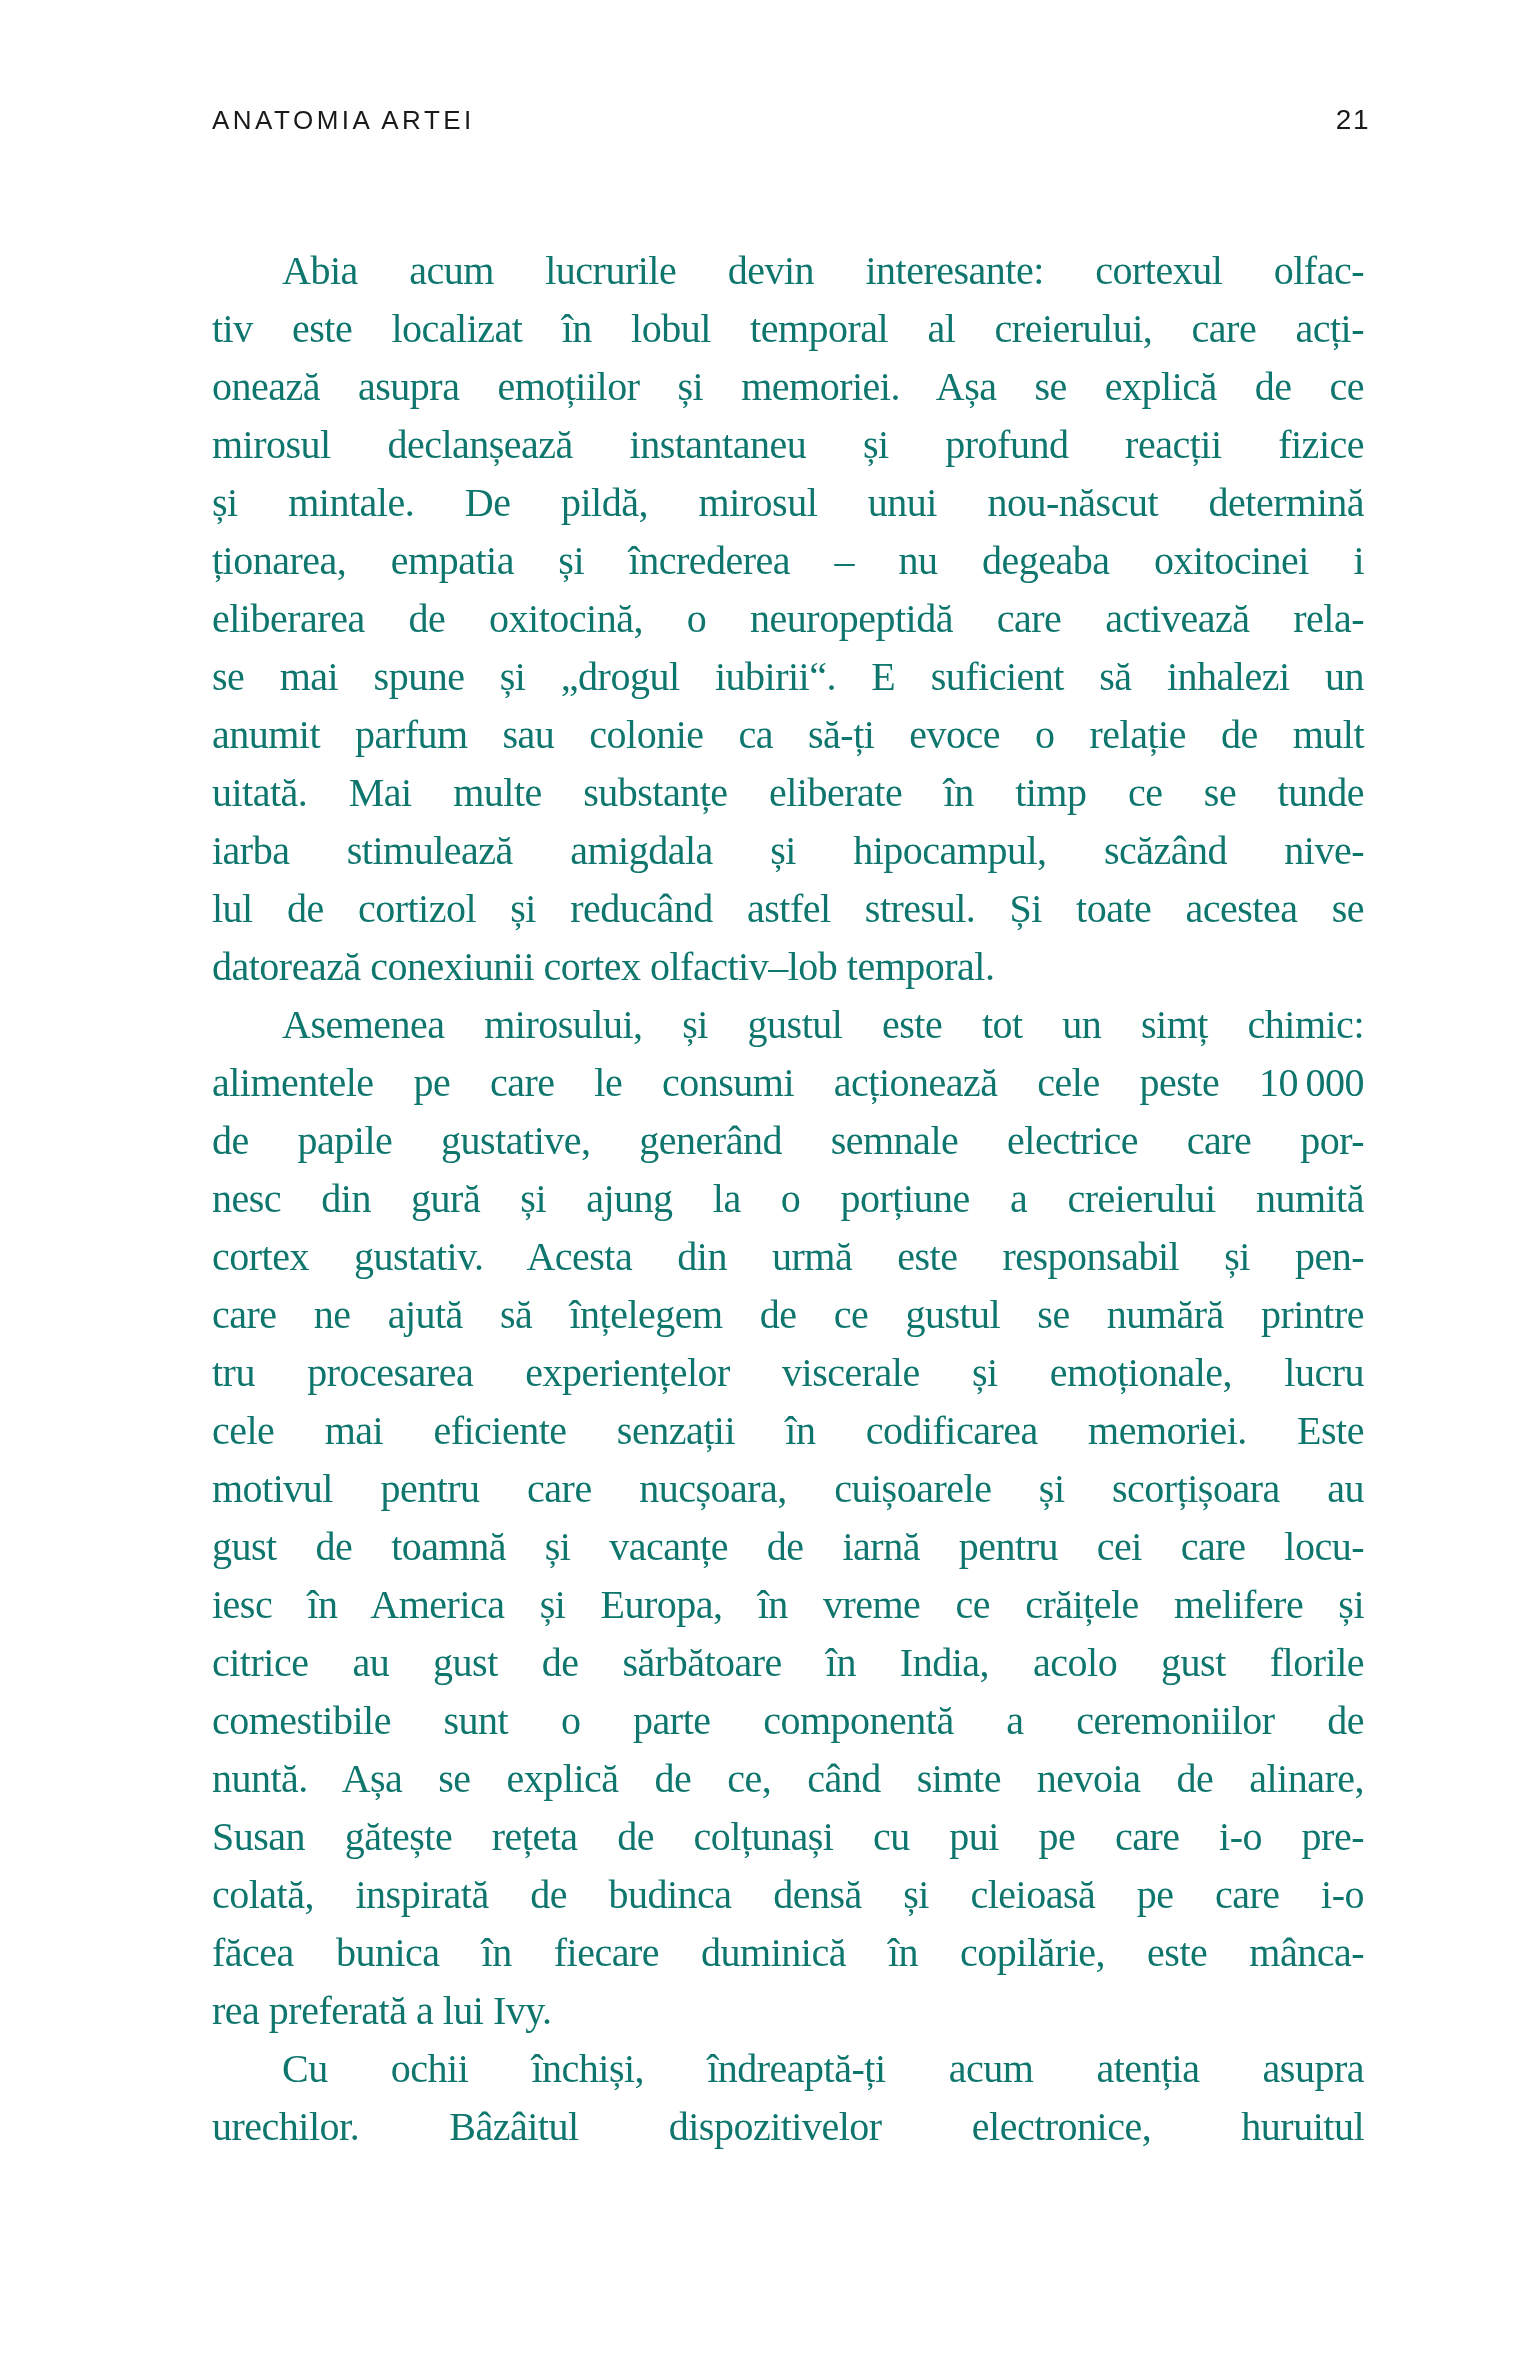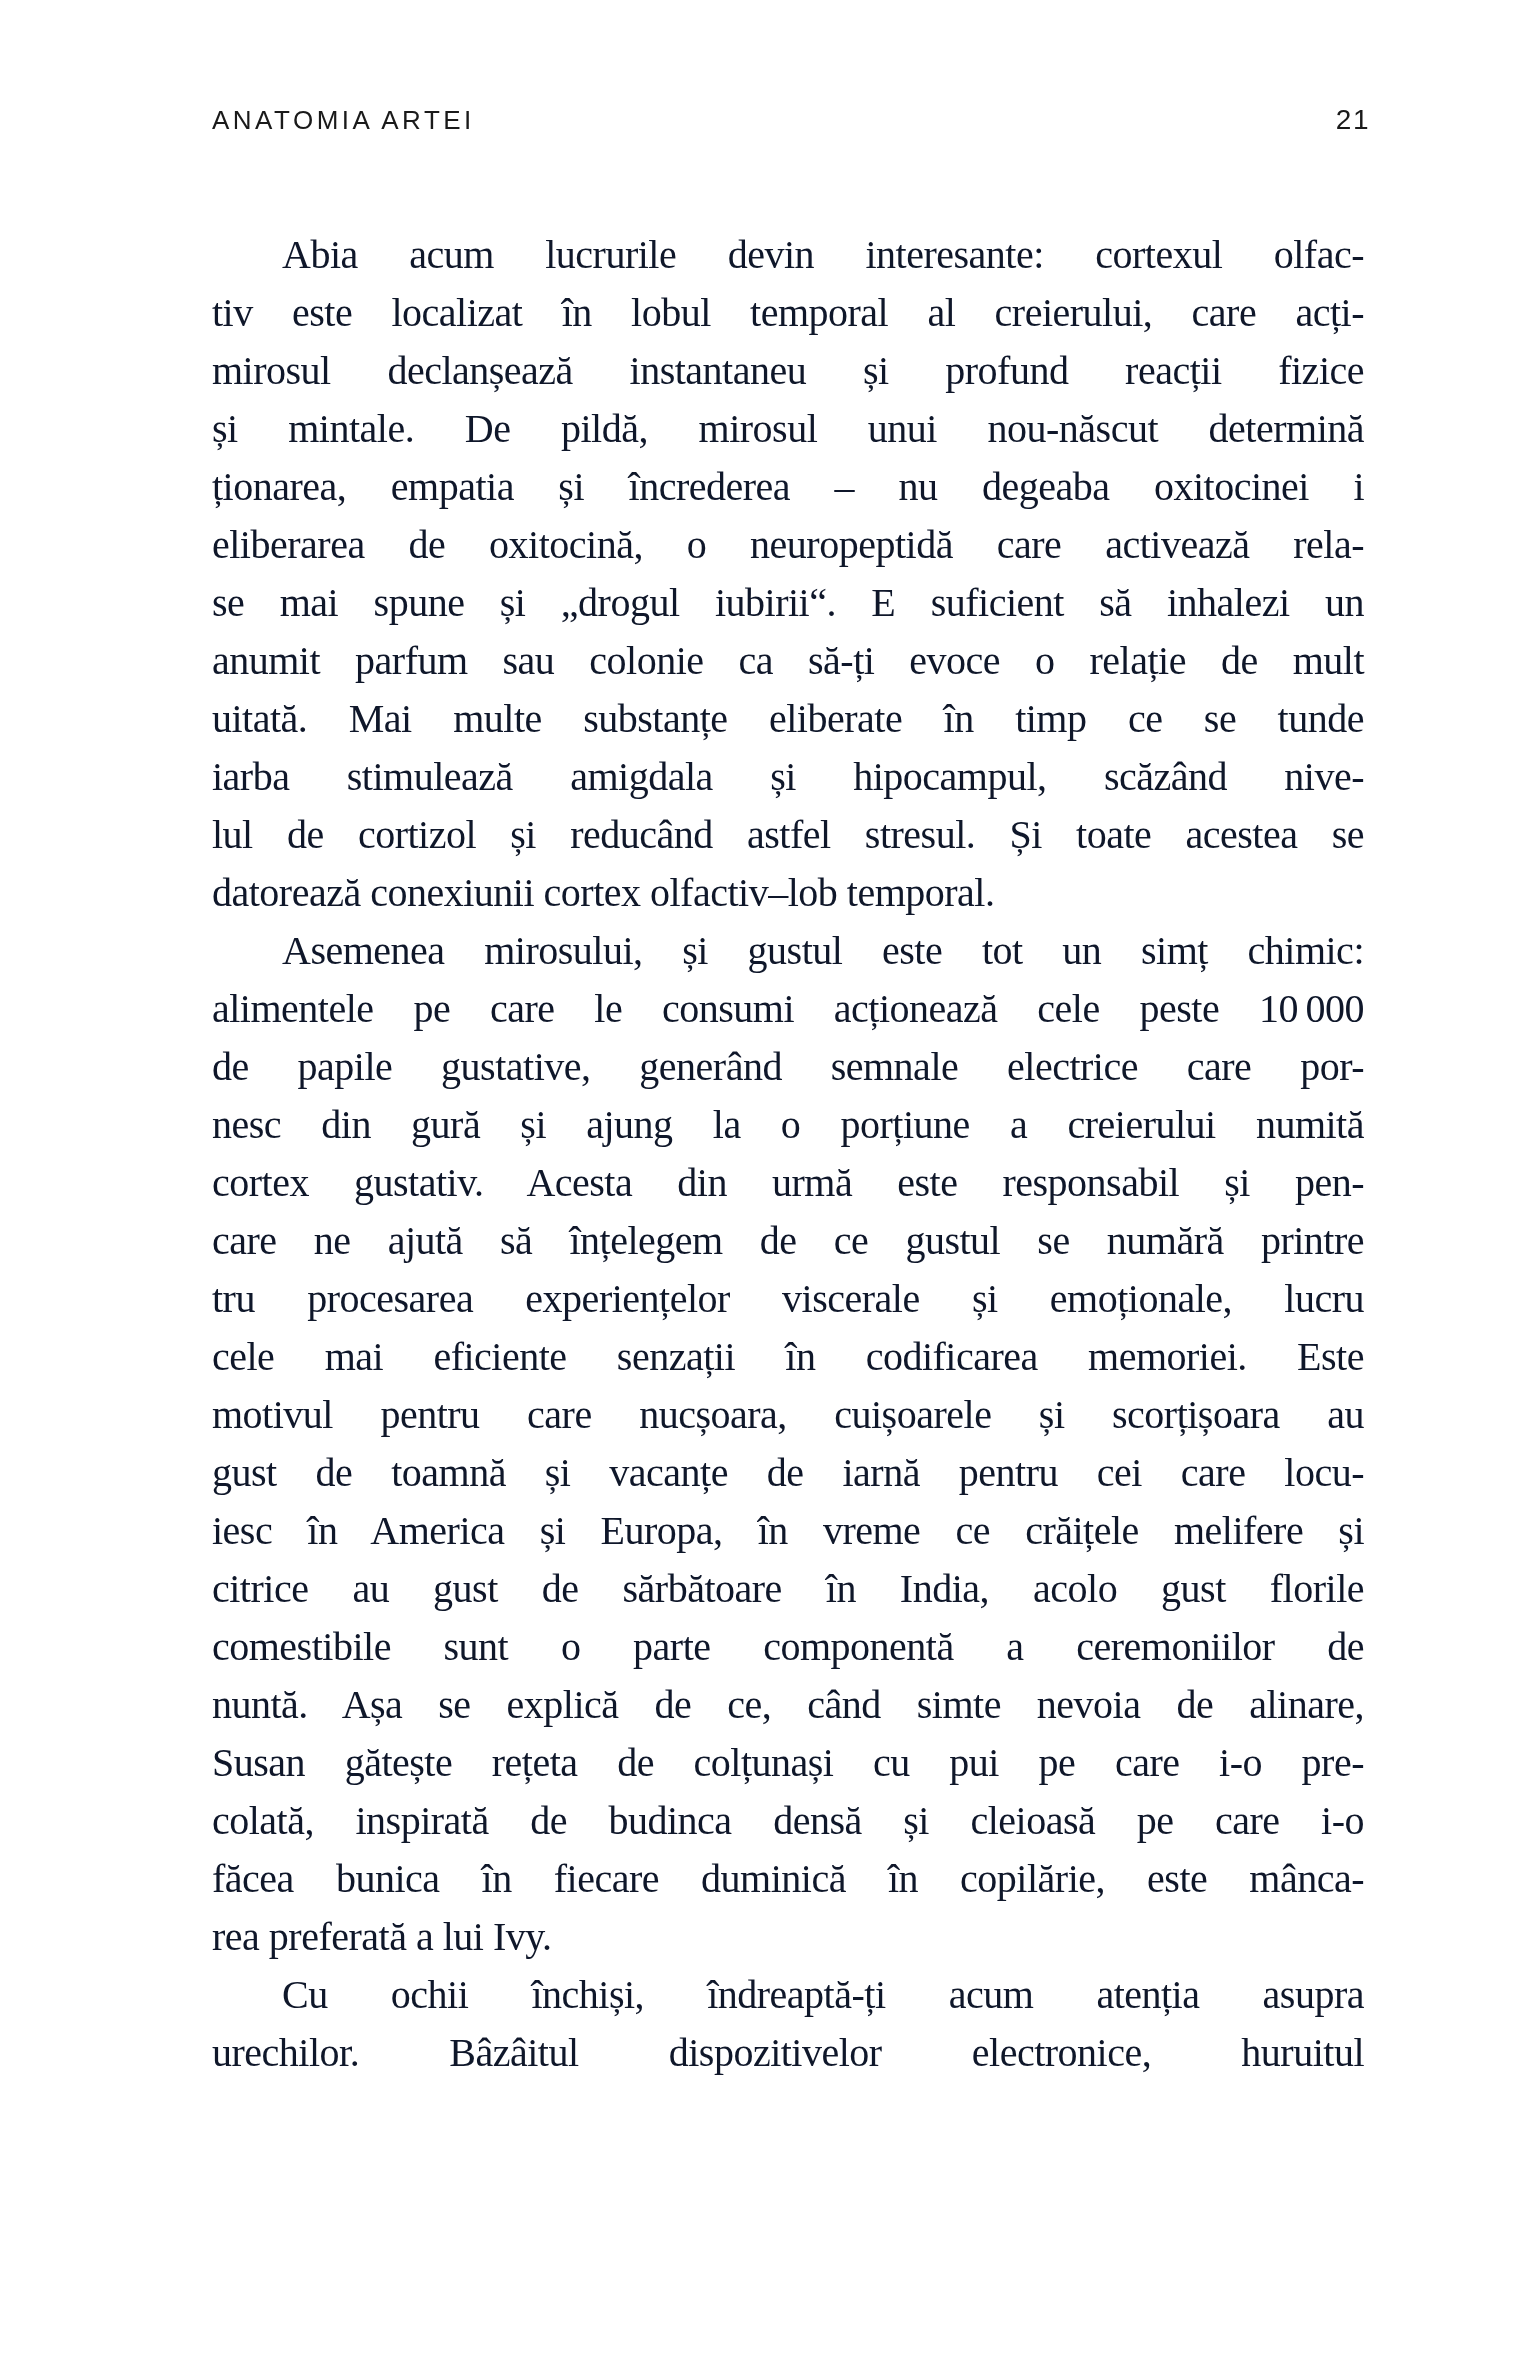--- a/index.html
+++ b/index.html
@@ -32,26 +32,26 @@
     font-weight: 400;
   }
   .page-number {
     font-size: 28px;
     letter-spacing: 1.5px;
     font-weight: 400;
   }
   .textblock {
     position: absolute;
     left: 212px;
-    top: 226px;
+    top: 242px;
     width: 1152px;
     font-size: 40px;
     line-height: 58px;
     letter-spacing: -0.5px;
-    color: #0f172a;
+    color: #0f766e;
   }
   .line {
     text-align: justify;
     text-align-last: justify;
     height: 58px;
     white-space: normal;
   }
   .line.lastline {
     text-align-last: left;
   }
@@ -63,20 +63,21 @@
 <body>
 
 <div class="page">
   <div class="header">
     <span class="running-title">ANATOMIA ARTEI</span>
     <span class="page-number">21</span>
   </div>
   <div class="textblock">
       <div class="line indent">Abia acum lucrurile devin interesante: cortexul olfac-</div>
       <div class="line">tiv este localizat în lobul temporal al creierului, care acți-</div>
+      <div class="line">onează asupra emoțiilor și memoriei. Așa se explică de ce</div>
       <div class="line">mirosul declanșează instantaneu și profund reacții fizice</div>
       <div class="line">și mintale. De pildă, mirosul unui nou-născut determină</div>
       <div class="line">ționarea, empatia și încrederea – nu degeaba oxitocinei i</div>
       <div class="line">eliberarea de oxitocină, o neuropeptidă care activează rela-</div>
       <div class="line">se mai spune și „drogul iubirii“. E suficient să inhalezi un</div>
       <div class="line">anumit parfum sau colonie ca să-ți evoce o relație de mult</div>
       <div class="line">uitată. Mai multe substanțe eliberate în timp ce se tunde</div>
       <div class="line">iarba stimulează amigdala și hipocampul, scăzând nive-</div>
       <div class="line">lul de cortizol și reducând astfel stresul. Și toate acestea se</div>
       <div class="line lastline">datorează conexiunii cortex olfactiv–lob temporal.</div>

